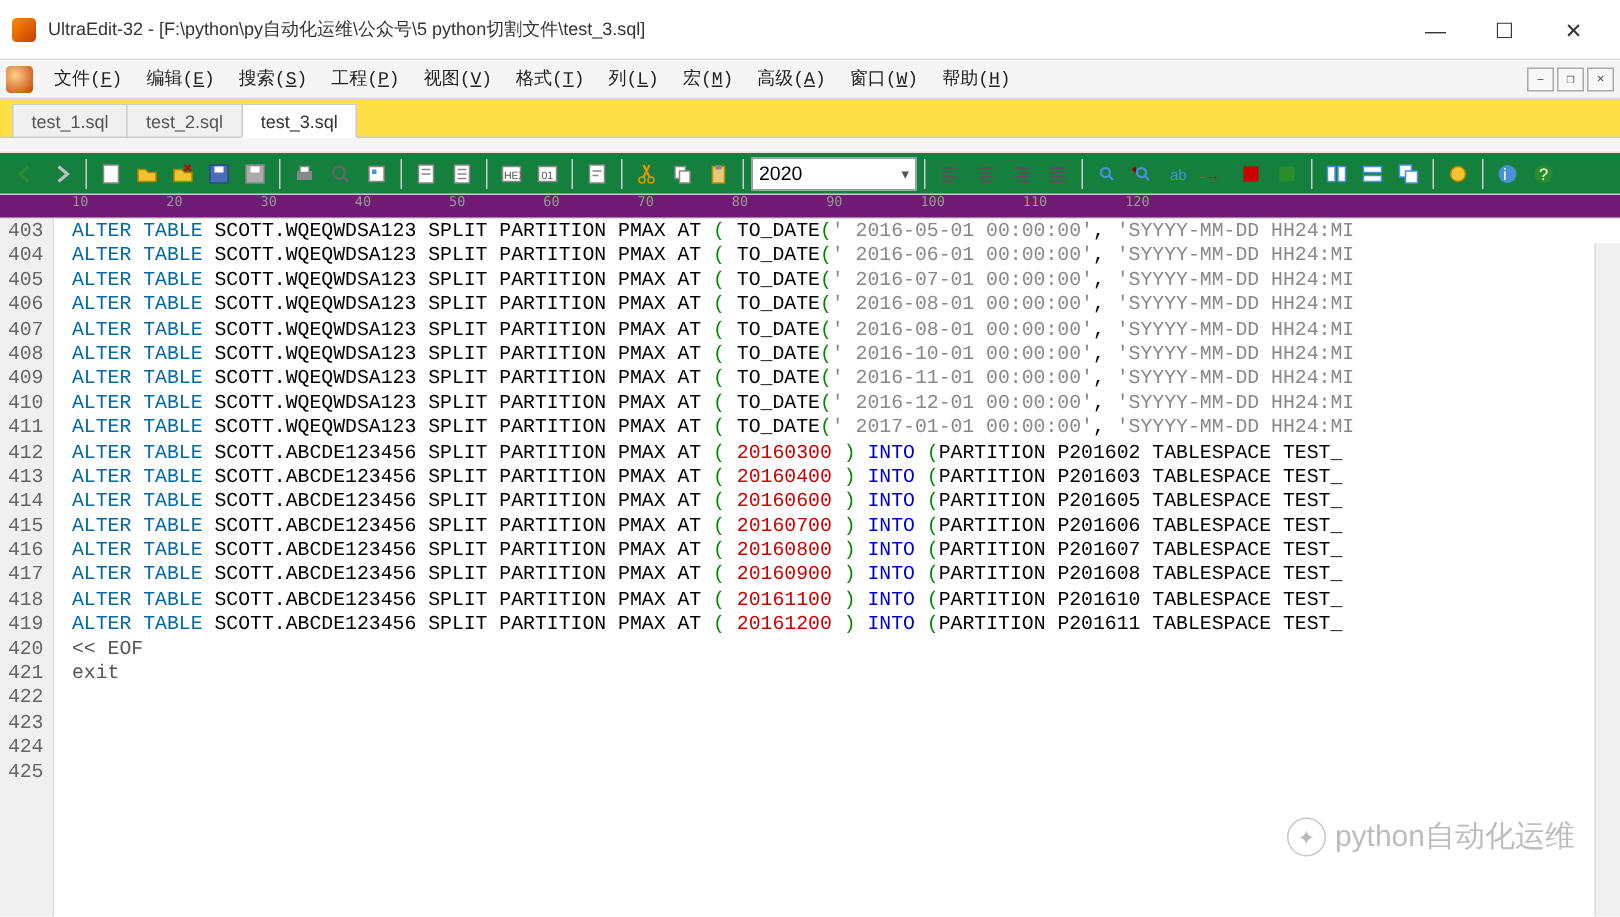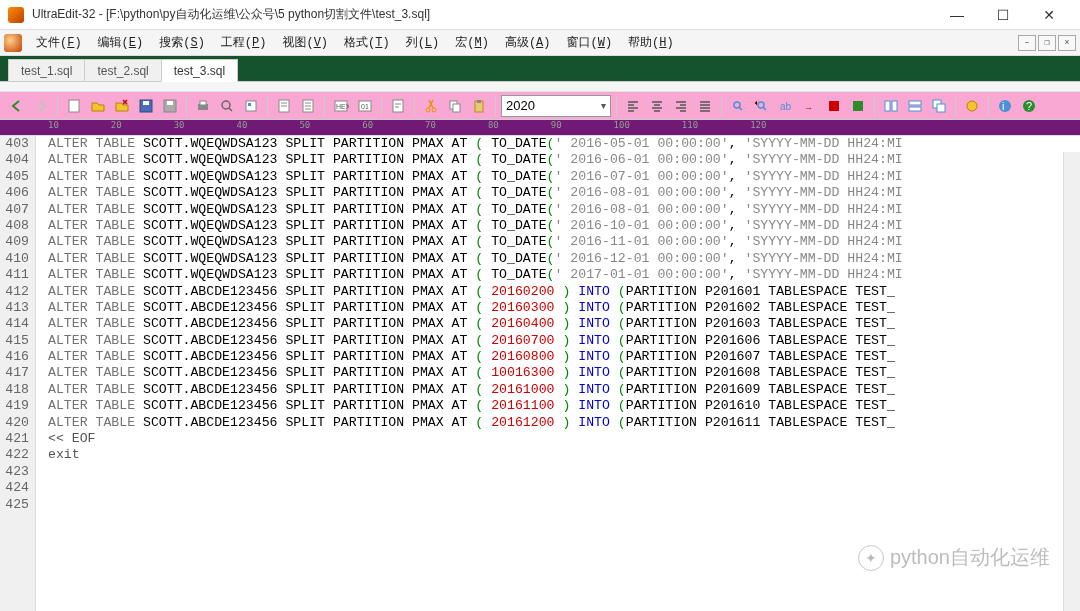--- a/index.html
+++ b/index.html
@@ -9,21 +9,21 @@
   background: white;
   width: 1080px;
   height: 611px;
   overflow: hidden;
   position: relative;
 }
 
 
 .title-bar {
   background: #fff;
-  height: 30px;
+  height: 40px;
   display: flex;
   align-items: center;
   padding: 0 8px;
   border-bottom: 1px solid #ddd;
 }
 .title-bar .app-icon {
   width: 16px; height: 16px;
   background: linear-gradient(135deg, #ff8c00, #c04000);
   border-radius: 3px;
   margin-right: 8px;
@@ -69,21 +69,21 @@
   border: 1px solid #aaa;
   background: #f8f8f8;
   font-size: 9px;
   display: flex; align-items: center; justify-content: center;
   color: #555;
 }
 
 
 .tab-strip {
   height: 26px;
-  background: #14532d;
+  background: #fde047;
   display: flex;
   align-items: flex-end;
   padding: 0 8px;
   border-bottom: 1px solid #ccc;
 }
 .tab {
   padding: 4px 12px 3px;
   background: #fff;
   border: 1px solid #ccc;
   border-bottom: 1px solid #fff;
@@ -100,21 +100,21 @@
 }
 
 
 .toolbar-row {
   height: 10px;
   background: #f5f5f5;
   border-bottom: 1px solid #e4e4e4;
 }
 .toolbar {
   height: 28px;
-  background: #f9a8d4;
+  background: #15803d;
   display: flex;
   align-items: center;
   padding: 0 6px;
   gap: 2px;
   border-bottom: 1px solid #ccc;
 }
 .toolbar .sep {
   width: 1px; height: 20px;
   background: #ccc;
   margin: 0 3px;
@@ -161,21 +161,21 @@
   user-select: none;
   flex-shrink: 0;
 }
 .gutter .ln { height: 16.4px; }
 .code {
   padding-left: 12px;
   flex: 1;
   overflow: hidden;
 }
 .code .line { height: 16.4px; }
-.kw { color: #737373; }
+.kw { color: #0369a1; }
 .func { color: #000; }
 .paren { color: #008800; font-weight: normal; }
 .num { color: #cc0000; }
 .str { color: #888888; }
 .into { color: #0000cc; }
 .eof { color: #555; }
 
 .ruler {
   height: 16px;
   background: #701a75;
@@ -499,27 +499,26 @@
   <div class="code" id="code">
       <div class="line"><span class="kw">ALTER TABLE</span> SCOTT.WQEQWDSA123 SPLIT PARTITION PMAX AT <span class="paren">(</span> <span class="func">TO_DATE</span><span class="paren">(</span><span class="str">' 2016-05-01 00:00:00'</span>, <span class="str">'SYYYY-MM-DD HH24:MI</span></div>
       <div class="line"><span class="kw">ALTER TABLE</span> SCOTT.WQEQWDSA123 SPLIT PARTITION PMAX AT <span class="paren">(</span> <span class="func">TO_DATE</span><span class="paren">(</span><span class="str">' 2016-06-01 00:00:00'</span>, <span class="str">'SYYYY-MM-DD HH24:MI</span></div>
       <div class="line"><span class="kw">ALTER TABLE</span> SCOTT.WQEQWDSA123 SPLIT PARTITION PMAX AT <span class="paren">(</span> <span class="func">TO_DATE</span><span class="paren">(</span><span class="str">' 2016-07-01 00:00:00'</span>, <span class="str">'SYYYY-MM-DD HH24:MI</span></div>
       <div class="line"><span class="kw">ALTER TABLE</span> SCOTT.WQEQWDSA123 SPLIT PARTITION PMAX AT <span class="paren">(</span> <span class="func">TO_DATE</span><span class="paren">(</span><span class="str">' 2016-08-01 00:00:00'</span>, <span class="str">'SYYYY-MM-DD HH24:MI</span></div>
       <div class="line"><span class="kw">ALTER TABLE</span> SCOTT.WQEQWDSA123 SPLIT PARTITION PMAX AT <span class="paren">(</span> <span class="func">TO_DATE</span><span class="paren">(</span><span class="str">' 2016-08-01 00:00:00'</span>, <span class="str">'SYYYY-MM-DD HH24:MI</span></div>
       <div class="line"><span class="kw">ALTER TABLE</span> SCOTT.WQEQWDSA123 SPLIT PARTITION PMAX AT <span class="paren">(</span> <span class="func">TO_DATE</span><span class="paren">(</span><span class="str">' 2016-10-01 00:00:00'</span>, <span class="str">'SYYYY-MM-DD HH24:MI</span></div>
       <div class="line"><span class="kw">ALTER TABLE</span> SCOTT.WQEQWDSA123 SPLIT PARTITION PMAX AT <span class="paren">(</span> <span class="func">TO_DATE</span><span class="paren">(</span><span class="str">' 2016-11-01 00:00:00'</span>, <span class="str">'SYYYY-MM-DD HH24:MI</span></div>
       <div class="line"><span class="kw">ALTER TABLE</span> SCOTT.WQEQWDSA123 SPLIT PARTITION PMAX AT <span class="paren">(</span> <span class="func">TO_DATE</span><span class="paren">(</span><span class="str">' 2016-12-01 00:00:00'</span>, <span class="str">'SYYYY-MM-DD HH24:MI</span></div>
       <div class="line"><span class="kw">ALTER TABLE</span> SCOTT.WQEQWDSA123 SPLIT PARTITION PMAX AT <span class="paren">(</span> <span class="func">TO_DATE</span><span class="paren">(</span><span class="str">' 2017-01-01 00:00:00'</span>, <span class="str">'SYYYY-MM-DD HH24:MI</span></div>
-      <div class="line"><span class="kw">ALTER TABLE</span> SCOTT.ABCDE123456 SPLIT PARTITION PMAX AT <span class="paren">(</span> <span class="num">20160200</span> <span class="paren">)</span> <span class="into">INTO</span> <span class="paren">(</span>PARTITION P201601 TABLESPACE TEST_</div>
       <div class="line"><span class="kw">ALTER TABLE</span> SCOTT.ABCDE123456 SPLIT PARTITION PMAX AT <span class="paren">(</span> <span class="num">20160300</span> <span class="paren">)</span> <span class="into">INTO</span> <span class="paren">(</span>PARTITION P201602 TABLESPACE TEST_</div>
       <div class="line"><span class="kw">ALTER TABLE</span> SCOTT.ABCDE123456 SPLIT PARTITION PMAX AT <span class="paren">(</span> <span class="num">20160400</span> <span class="paren">)</span> <span class="into">INTO</span> <span class="paren">(</span>PARTITION P201603 TABLESPACE TEST_</div>
+      <div class="line"><span class="kw">ALTER TABLE</span> SCOTT.ABCDE123456 SPLIT PARTITION PMAX AT <span class="paren">(</span> <span class="num">20160600</span> <span class="paren">)</span> <span class="into">INTO</span> <span class="paren">(</span>PARTITION P201605 TABLESPACE TEST_</div>
       <div class="line"><span class="kw">ALTER TABLE</span> SCOTT.ABCDE123456 SPLIT PARTITION PMAX AT <span class="paren">(</span> <span class="num">20160700</span> <span class="paren">)</span> <span class="into">INTO</span> <span class="paren">(</span>PARTITION P201606 TABLESPACE TEST_</div>
       <div class="line"><span class="kw">ALTER TABLE</span> SCOTT.ABCDE123456 SPLIT PARTITION PMAX AT <span class="paren">(</span> <span class="num">20160800</span> <span class="paren">)</span> <span class="into">INTO</span> <span class="paren">(</span>PARTITION P201607 TABLESPACE TEST_</div>
-      <div class="line"><span class="kw">ALTER TABLE</span> SCOTT.ABCDE123456 SPLIT PARTITION PMAX AT <span class="paren">(</span> <span class="num">10016300</span> <span class="paren">)</span> <span class="into">INTO</span> <span class="paren">(</span>PARTITION P201608 TABLESPACE TEST_</div>
-      <div class="line"><span class="kw">ALTER TABLE</span> SCOTT.ABCDE123456 SPLIT PARTITION PMAX AT <span class="paren">(</span> <span class="num">20161000</span> <span class="paren">)</span> <span class="into">INTO</span> <span class="paren">(</span>PARTITION P201609 TABLESPACE TEST_</div>
+      <div class="line"><span class="kw">ALTER TABLE</span> SCOTT.ABCDE123456 SPLIT PARTITION PMAX AT <span class="paren">(</span> <span class="num">20160900</span> <span class="paren">)</span> <span class="into">INTO</span> <span class="paren">(</span>PARTITION P201608 TABLESPACE TEST_</div>
       <div class="line"><span class="kw">ALTER TABLE</span> SCOTT.ABCDE123456 SPLIT PARTITION PMAX AT <span class="paren">(</span> <span class="num">20161100</span> <span class="paren">)</span> <span class="into">INTO</span> <span class="paren">(</span>PARTITION P201610 TABLESPACE TEST_</div>
       <div class="line"><span class="kw">ALTER TABLE</span> SCOTT.ABCDE123456 SPLIT PARTITION PMAX AT <span class="paren">(</span> <span class="num">20161200</span> <span class="paren">)</span> <span class="into">INTO</span> <span class="paren">(</span>PARTITION P201611 TABLESPACE TEST_</div>
       <div class="line"><span class="eof">&lt;&lt; EOF</span></div>
       <div class="line"><span class="eof">exit</span></div>
     </div>
   <div class="scroll-v"></div>
 </div>
 
 <div class="watermark">
   <span class="wicon">✦</span>

